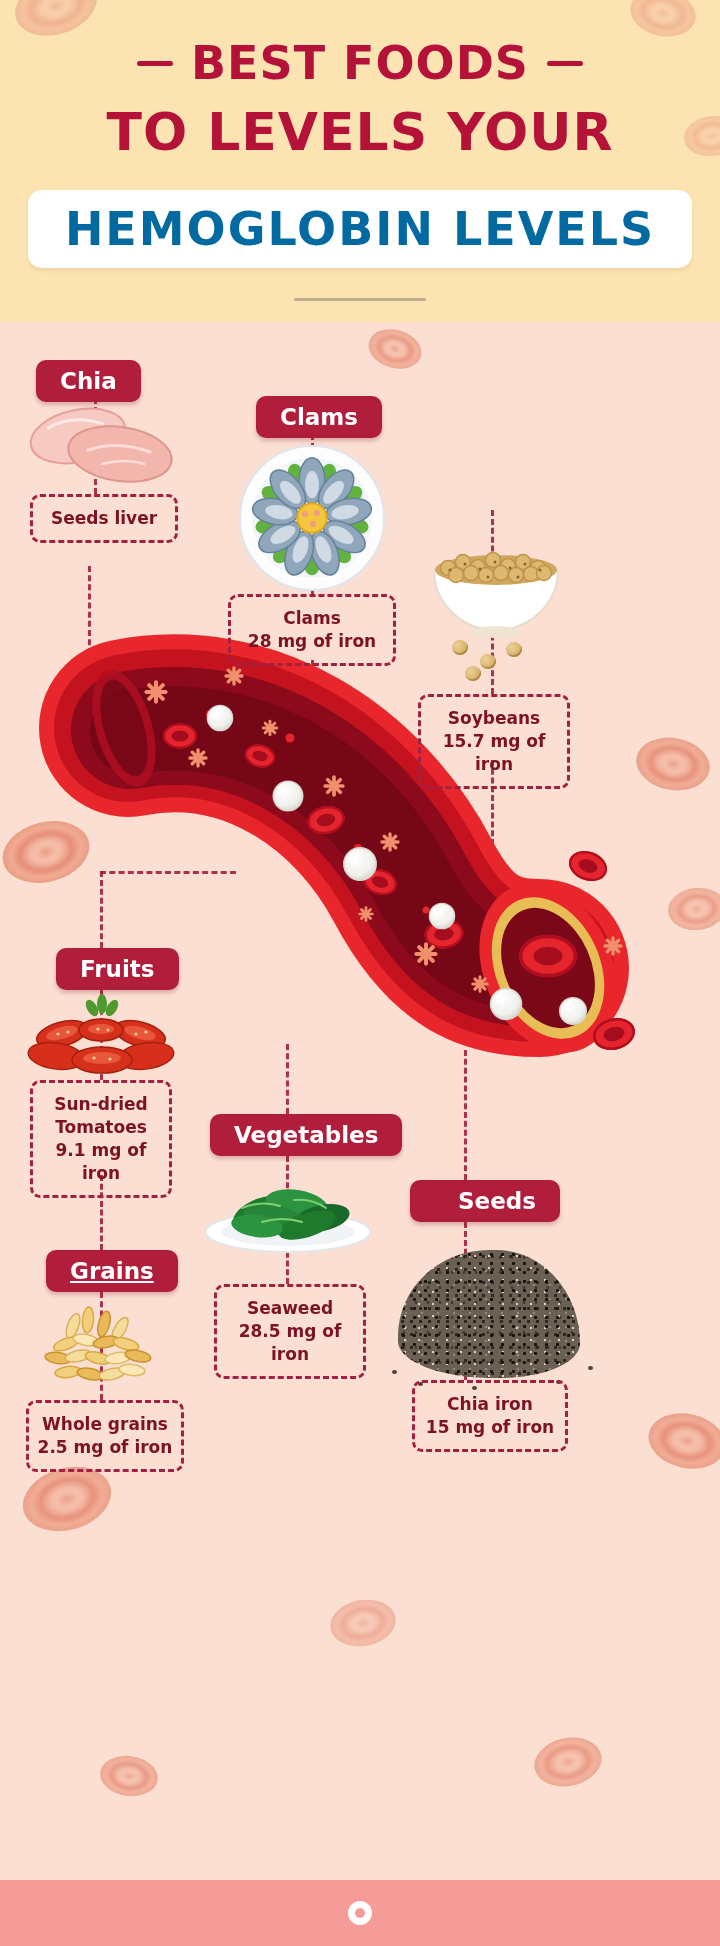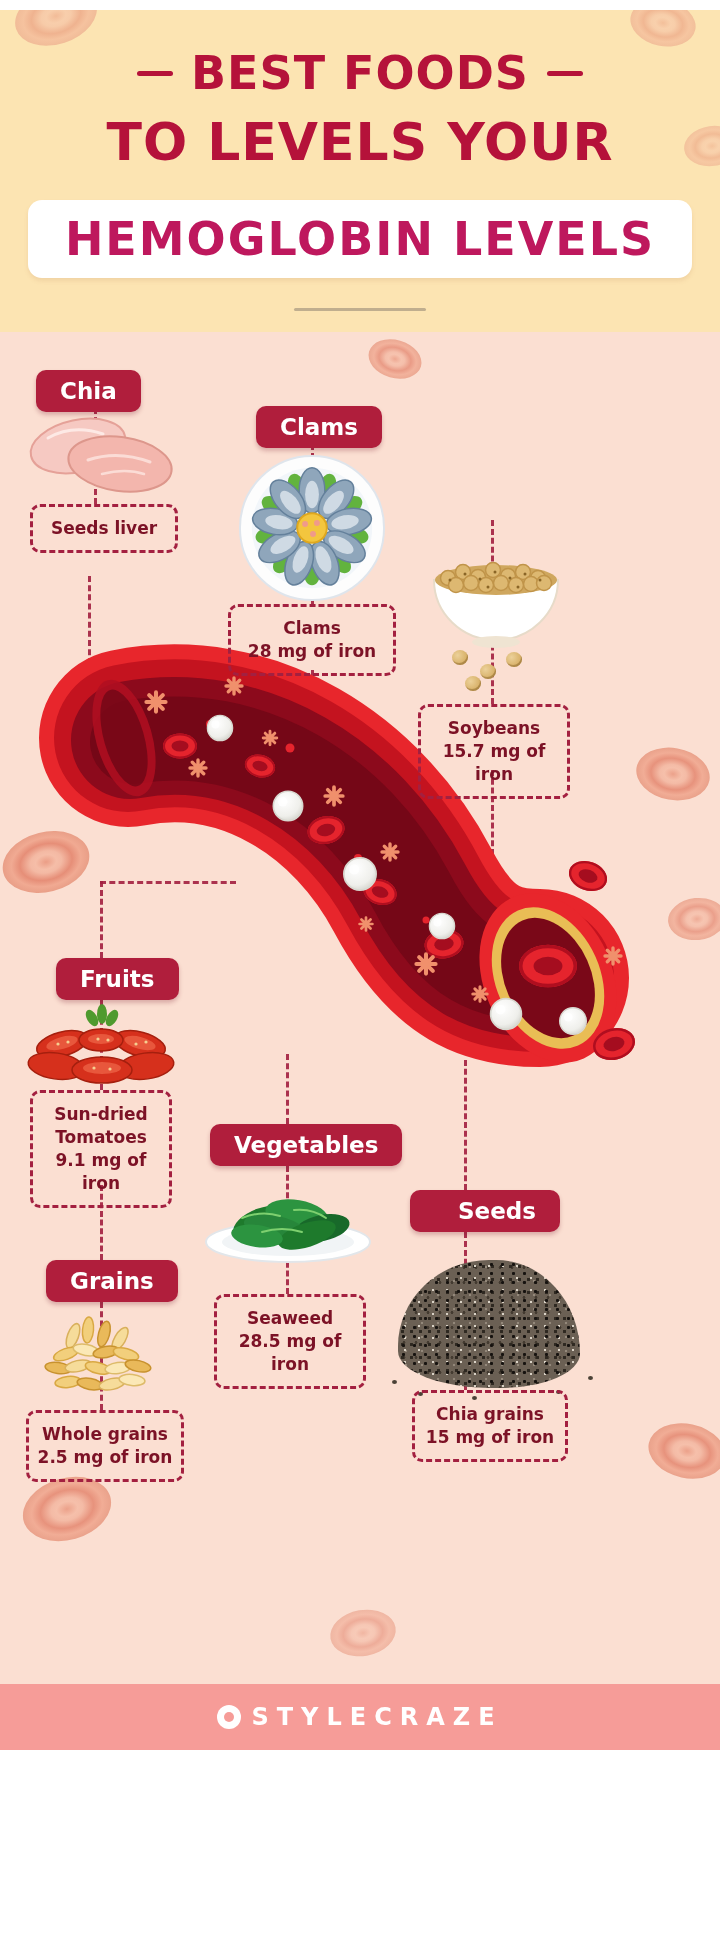--- a/index.html
+++ b/index.html
@@ -1,30 +1,30 @@
 <!DOCTYPE html>
 <html><head>
 <meta charset="utf-8">
 <style>
   * { box-sizing: border-box; margin: 0; padding: 0; }
   body { background:#fff; font-family:"Liberation Sans", sans-serif; }
-  .page { position:relative; width:720px; height:1740px; background:#fbdfd2; overflow:hidden; margin:10px auto; }
+  .page { position:relative; width:720px; height:1946px; background:#fbdfd2; overflow:hidden; margin:0 auto; }
 
   
   .header-bg { position:absolute; top:0; left:0; width:100%; height:322px; background:#fce4b2; z-index:0; }
   .title-line { position:absolute; width:100%; text-align:center; color:#b5123a;
                 font-family:"DejaVu Sans", sans-serif; font-weight:700; z-index:2; letter-spacing:1px; }
   .title-1 { top:36px; font-size:46px; }
   .title-2 { top:102px; font-size:52px; }
   .dash { display:inline-block; width:36px; height:5px; background:#b5123a; border-radius:3px;
           vertical-align:middle; margin:0 18px 6px 18px; }
   .hemo-box { position:absolute; top:190px; left:28px; width:664px; height:78px; background:#ffffff;
               border-radius:14px; display:flex; align-items:center; justify-content:center; z-index:2;
               box-shadow:0 3px 4px rgba(180,120,80,.15); }
-  .hemo-box .t { font-family:"DejaVu Sans", sans-serif; font-weight:700; font-size:46px; color:#be185d; letter-spacing:2px; }
+  .hemo-box .t { font-family:"DejaVu Sans", sans-serif; font-weight:700; font-size:46px; color:#0369a1; letter-spacing:2px; }
   .header-divider { position:absolute; top:298px; left:50%; transform:translateX(-50%);
                     width:132px; height:3px; background:#c0ae8e; border-radius:2px; z-index:2; }
 
   
   .cell { position:absolute; border-radius:50%; z-index:0;
           background: radial-gradient(closest-side, #ea9a82 0%, #f5bca6 24%, #f3b7a1 36%, #e58a73 60%, #f0a78f 80%, #e89b83 100%); }
 
   
   .vline { position:absolute; width:0; border-left:3px dashed #a32040; opacity:.9; z-index:1; }
   .hline { position:absolute; height:0; border-top:3px dashed #a32040; opacity:.9; z-index:1; }
@@ -56,21 +56,21 @@
 
   
   .badge { position:absolute; background:#b01e3c; color:#ffffff; font-weight:700; font-size:23px;
            padding:8px 24px; border-radius:10px; z-index:3; box-shadow:0 3px 4px rgba(120,20,40,.25);
            font-family:"DejaVu Sans", sans-serif; }
   .badge-meat { left:36px; top:360px; }
   .badge-clams { left:256px; top:396px; }
   .badge-legumes { left:430px; top:472px; }
   .badge-fruits { left:56px; top:948px; }
   .badge-vegetables { left:210px; top:1114px; }
-  .badge-grains { left:46px; top:1250px; }
+  .badge-grains { left:46px; top:1250px;text-decoration:underline; }
   .badge-seeds { left:410px; top:1180px;padding-left:48px; }
 
   .infobox { position:absolute; border:3px dashed #a32040; border-radius:10px; color:#7c1226;
              font-weight:700; font-size:17px; text-align:center; padding:10px 8px; line-height:1.35;
              z-index:3; font-family:"DejaVu Sans", sans-serif; }
   .box-meat { left:30px; top:494px; width:148px; }
   .box-clams { left:228px; top:594px; width:168px; }
   .box-legumes { left:418px; top:694px; width:152px; }
   .box-fruits { left:30px; top:1080px; width:142px; }
   .box-vegetables { left:214px; top:1284px; width:152px; }
@@ -421,22 +421,21 @@
   </div>
   <div class="infobox box-vegetables">
     <div>Seaweed</div>
     <div>28.5 mg of iron</div>
   </div>
   <div class="infobox box-grains">
     <div>Whole grains</div>
     <div>2.5 mg of iron</div>
   </div>
   <div class="infobox box-seeds">
-    <div>Chia grains</div>
+    <div>Chia iron</div>
     <div>15 mg of iron</div>
   </div>
 
   <div class="footer">
     <span class="logo-icon"></span>
-    <span class="logo-text">STYLECRAZE</span>
   </div>
 
 </div>
 
 </body></html>

